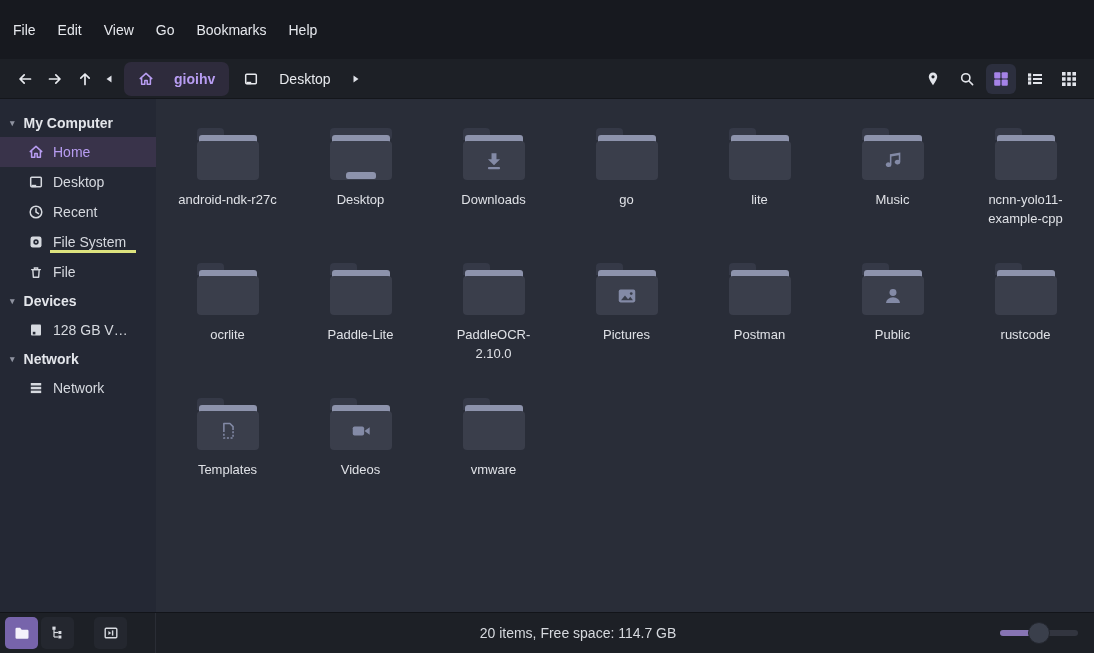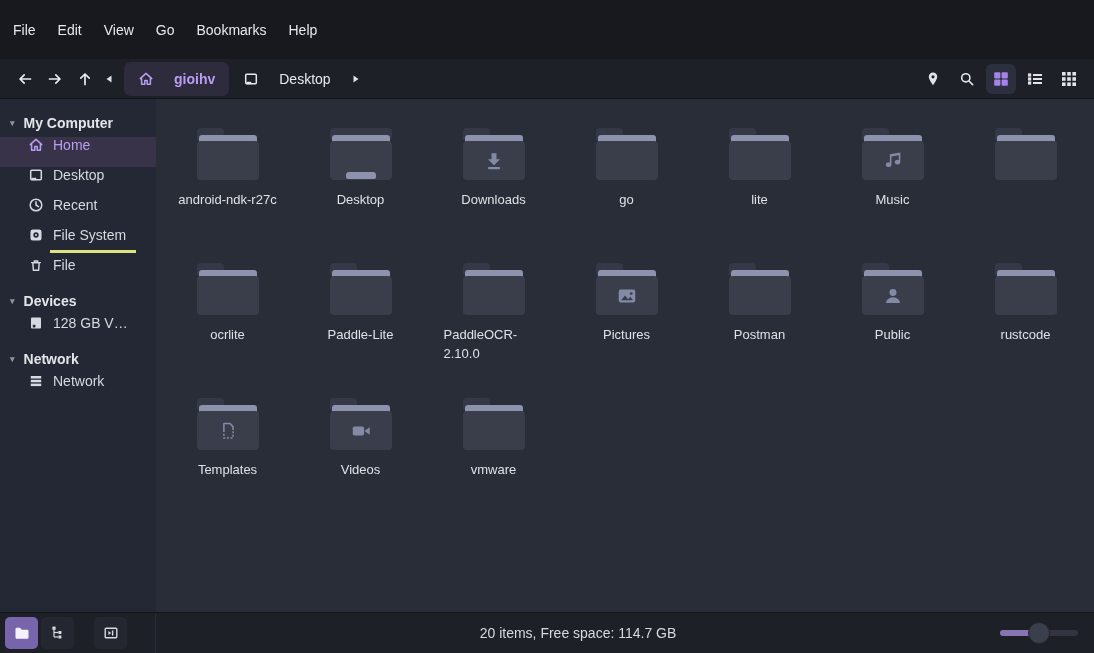--- a/index.html
+++ b/index.html
@@ -25,32 +25,32 @@
   .tool-icon-btn{width:30px;height:30px;display:flex;align-items:center;justify-content:center;
     color:#e2e4ea;border-radius:6px;}
   .tool-icon-btn.active{background:#2c2f3e;color:var(--accent,#a583e8);}
 
   
   .content{flex:1;display:flex;min-height:0;}
   .sidebar{width:156px;background:#242834;flex:none;padding-top:10px;overflow:hidden;}
   .side-header{display:flex;align-items:center;gap:9px;padding:6px 6px 6px 10px;
     color:#e3e5ea;font-weight:bold;font-size:14px;}
   .side-caret{color:#8f93a0;font-size:9px;line-height:1;}
-  .side-item{position:relative;display:flex;gap:9px;
+  .side-item{position:relative;display:flex;align-items:center;gap:9px;
     padding:0 6px 0 28px;height:30px;color:#d6d9df;font-size:14px;}
   .side-item.active{background:var(--selection,#39334a);color:var(--accent-text,#b89df2);}
   .side-item .s-icon{width:16px;height:16px;flex:none;display:flex;}
   .usage{position:absolute;left:50px;top:23px;width:86px;height:3px;background:#111419;}
   .usage-fill{height:100%;background:var(--usage,#dde37e);}
 
   .main{flex:1;background:#292d38;padding:19px 0 0 5px;overflow:hidden;}
   .grid{display:grid;grid-template-columns:repeat(7,133px);grid-auto-rows:135px;}
   .file{display:flex;flex-direction:column;align-items:center;padding-top:10px;}
   .file .label{margin-top:10px;color:#dfe1e6;font-size:13px;line-height:19px;
-    text-align:left;max-width:100px;overflow-wrap:break-word;}
+    text-align:center;max-width:100px;overflow-wrap:break-word;}
 
   
   .folder{position:relative;width:62px;height:52px;flex:none;}
   .folder .tab{position:absolute;top:0;left:0;width:27px;height:12px;background:#353947;
     border-radius:4px 4px 0 0;}
   .folder .strip{position:absolute;top:7px;left:2px;right:2px;height:10px;
     background:#8d93ac;border-radius:3px;}
   .folder .fbody{position:absolute;top:13px;left:0;right:0;bottom:0;background:#3a3e4b;
     border-radius:4px;display:flex;align-items:center;justify-content:center;}
   .folder.desktop .tab{width:62px;border-radius:4px;}
@@ -341,20 +341,21 @@
               </div>
             </div>
             <div class="label">Music</div>
           </div>
           <div class="file">
             <div class="folder">
               <div class="tab"></div>
               <div class="strip"></div>
               <div class="fbody"></div>
             </div>
+            <div class="label">ncnn-yolo11-example-cpp</div>
           </div>
           <div class="file">
             <div class="folder">
               <div class="tab"></div>
               <div class="strip"></div>
               <div class="fbody"></div>
             </div>
             <div class="label">ocrlite</div>
           </div>
           <div class="file">

